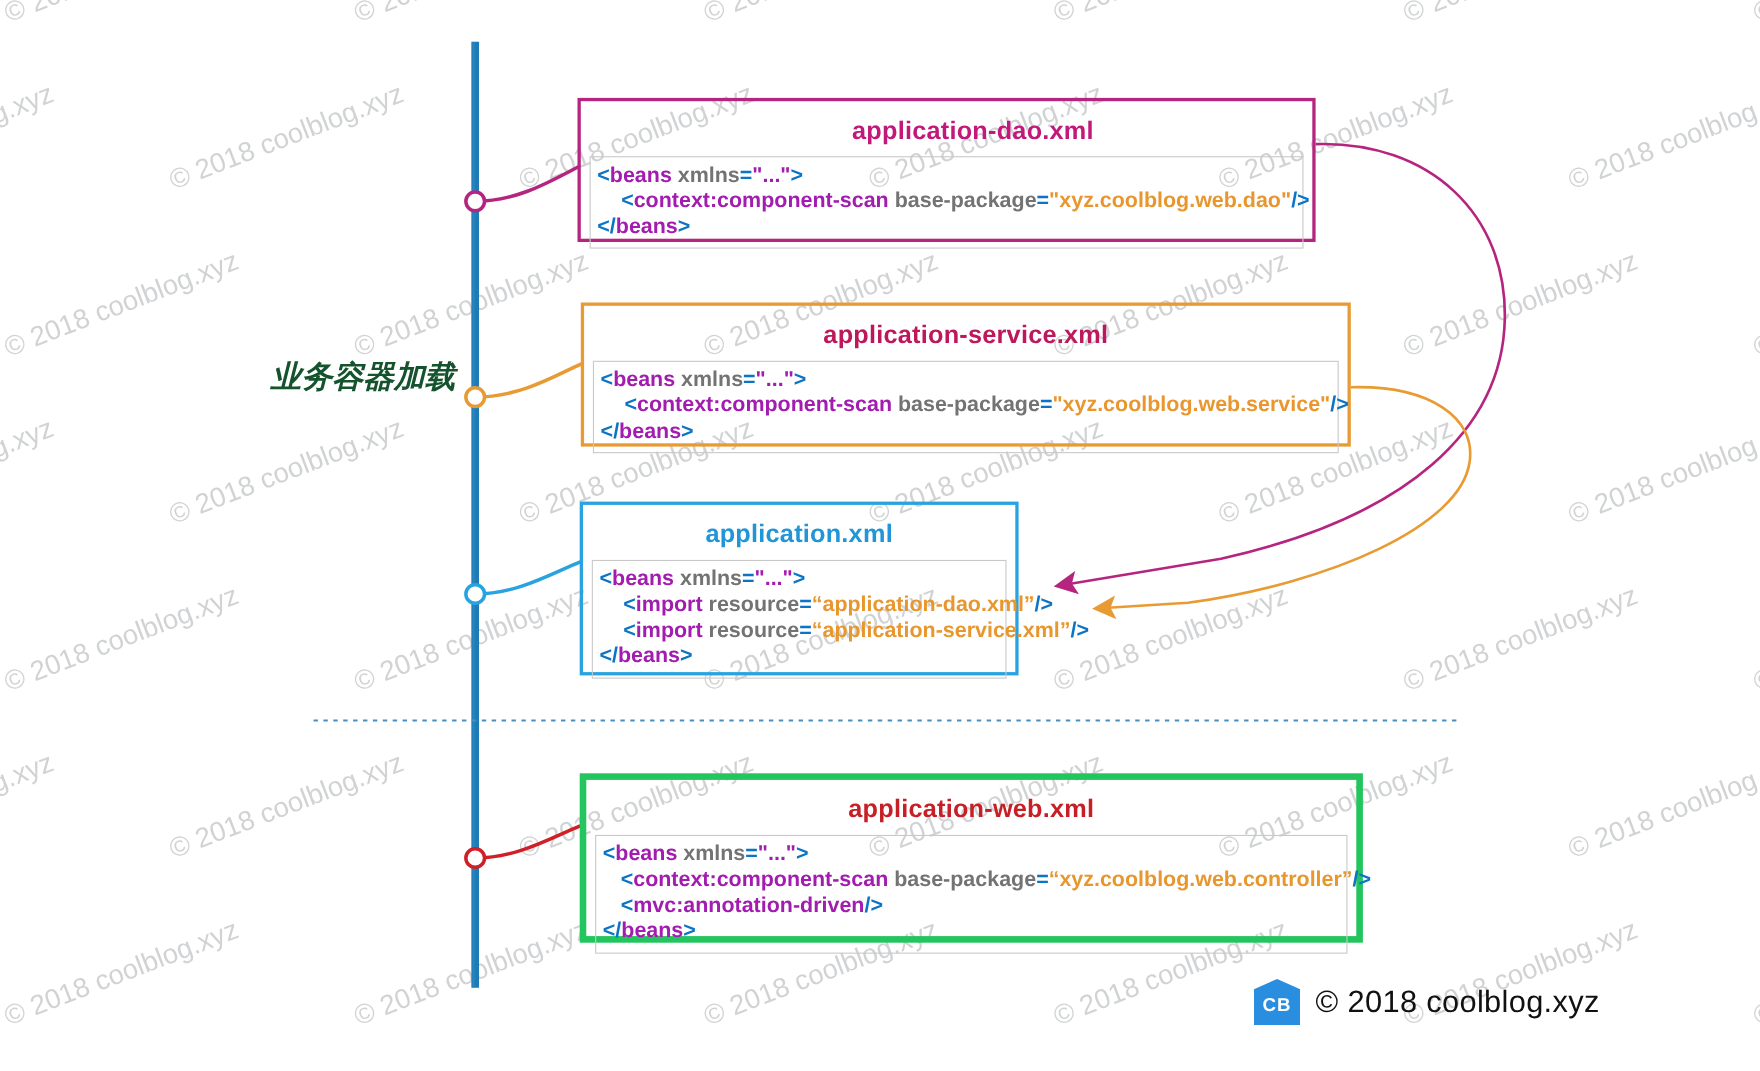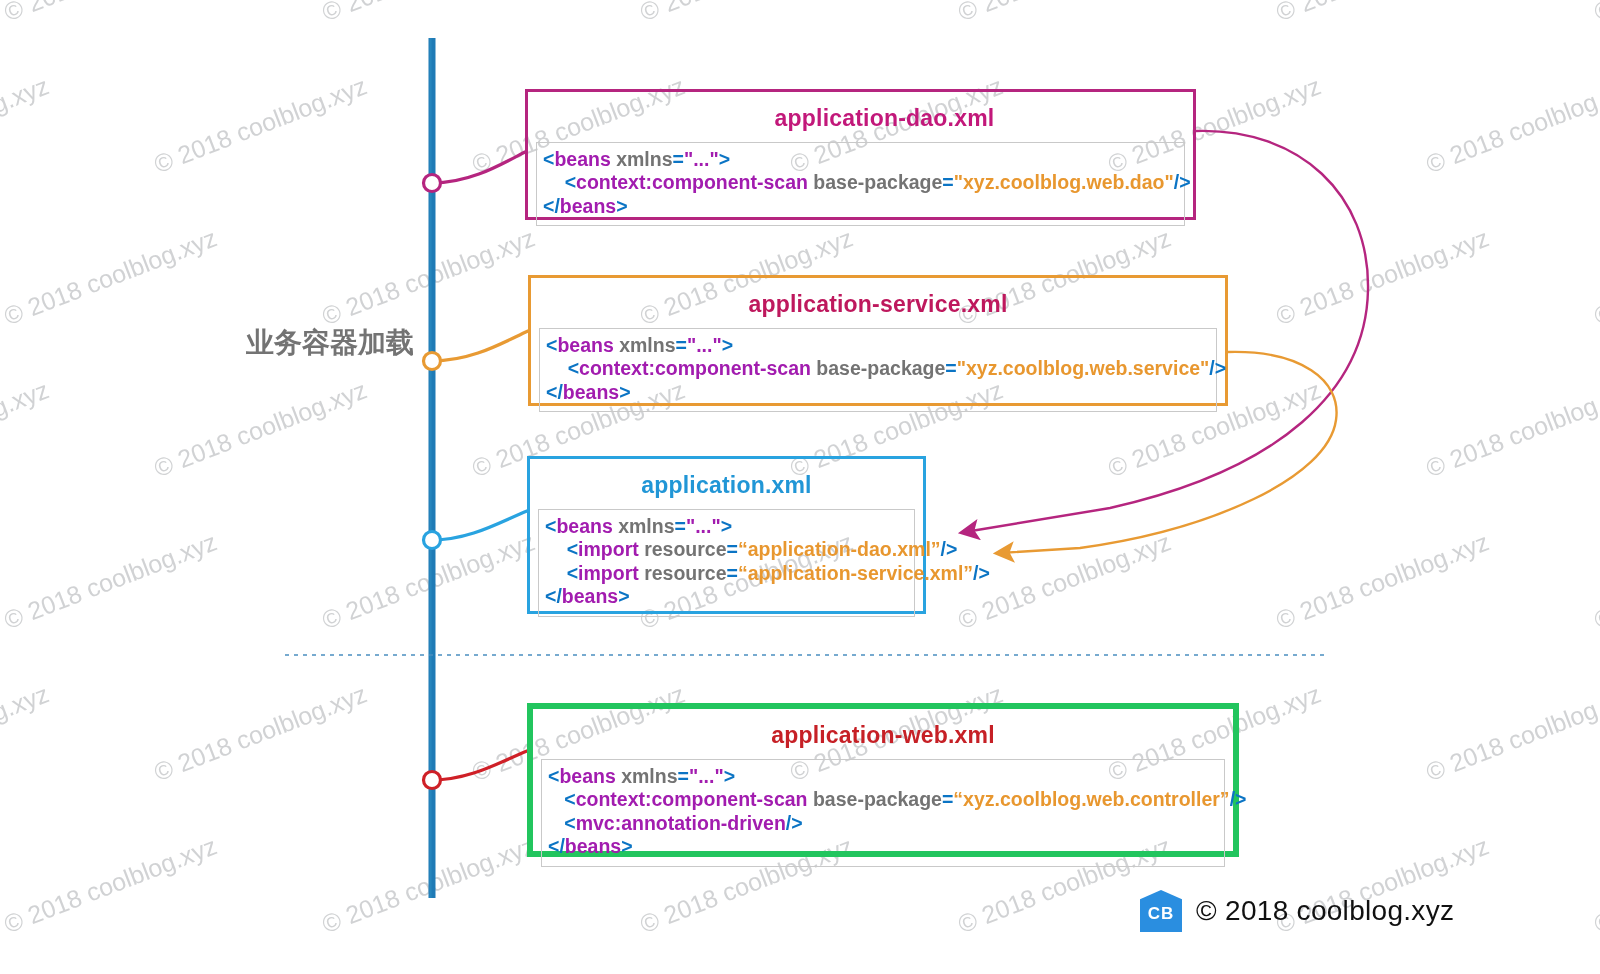--- a/index.html
+++ b/index.html
@@ -73,21 +73,21 @@
   .box-web .title{color:#c62026;}
 
   
   .side-label{
     position:absolute;
     font-size:28px;
     font-weight:bold;
     z-index:30;
     white-space:nowrap;
   }
-  #label-business{left:246px;top:324px;color:#737373;}
+  #label-business{left:246px;top:324px;color:#14532d;font-style:italic;}
   #label-web{left:234px;top:762px;color:#b4231d;}
 
   
   #footer{
     position:absolute;left:1140px;top:890px;
     display:flex;align-items:center;gap:14px;
     z-index:40;
   }
   #cb-logo{
     width:42px;height:42px;

